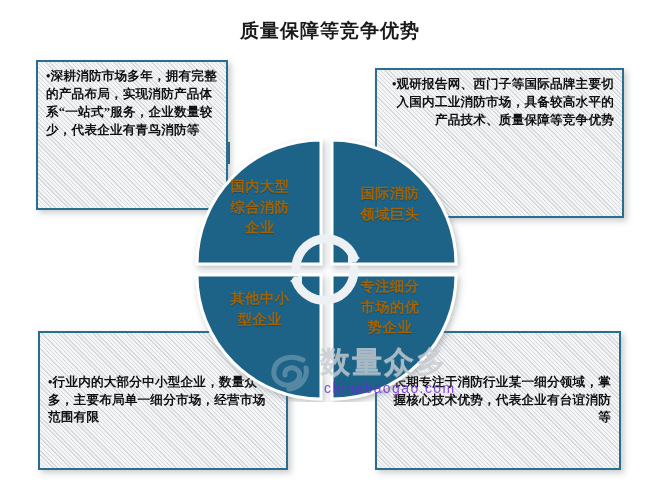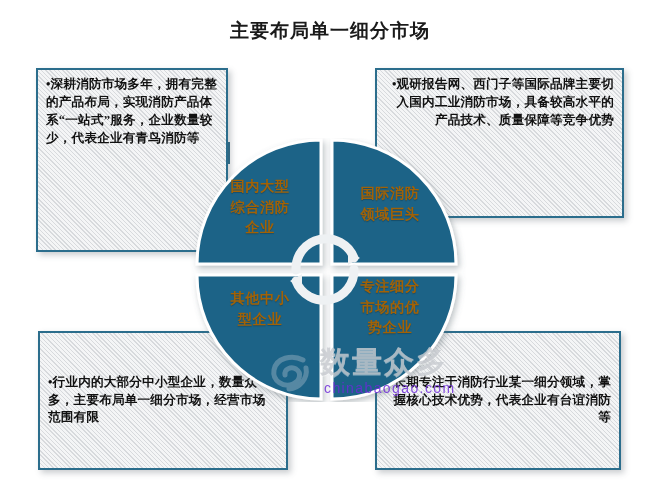--- a/index.html
+++ b/index.html
@@ -63,21 +63,21 @@
     font-weight: bold;
     letter-spacing: 0.2px;
   }
   .inner.align-left  { text-align: left; }
   .inner.align-right { text-align: right; }
   .inner.v-center    { display: flex; align-items: center; }
   .inner.v-top       { display: flex; align-items: flex-start; }
   .inner.v-center > span, .inner.v-top > span { display: block; width: 100%; }
 
   
-  #box-tl { left: 36px;  top: 68px;  width: 192px; height: 184px; }
+  #box-tl { left: 36px;  top: 60px;  width: 192px; height: 150px; }
   #box-tr { left: 375px; top: 68px;  width: 249px; height: 150px; }
   #box-bl { left: 38px;  top: 331px; width: 250px; height: 139px; padding-left: 48px; }
   #box-br { left: 375px; top: 331px; width: 246px; height: 139px; }
 
   
   .stem {
     position: absolute;
     background: #2b6d8c;
   }
 
@@ -145,21 +145,21 @@
     width: 56px;
     height: 56px;
     opacity: 0.55;
   }
 </style>
 </head>
 <body>
 
 <div id="canvas">
 
-  <div class="title">主要布局单一细分市场</div>
+  <div class="title">质量保障等竞争优势</div>
 
   <div class="stem" style="left:228px; top:142px; width:2px; height:22px;"></div>
   <div class="stem" style="left:430px; top:142px; width:2px; height:22px;"></div>
   <div class="stem" style="left:233px; top:382px; width:2px; height:34px;"></div>
   <div class="stem" style="left:428px; top:382px; width:2px; height:34px;"></div>
 
   <div class="tbox" id="box-tl">
     <div class="inner align-left v-top">
       <span>•深耕消防市场多年，拥有完整的产品布局，实现消防产品体系“一站式”服务，企业数量较少，代表企业有青鸟消防等</span>
     </div>

